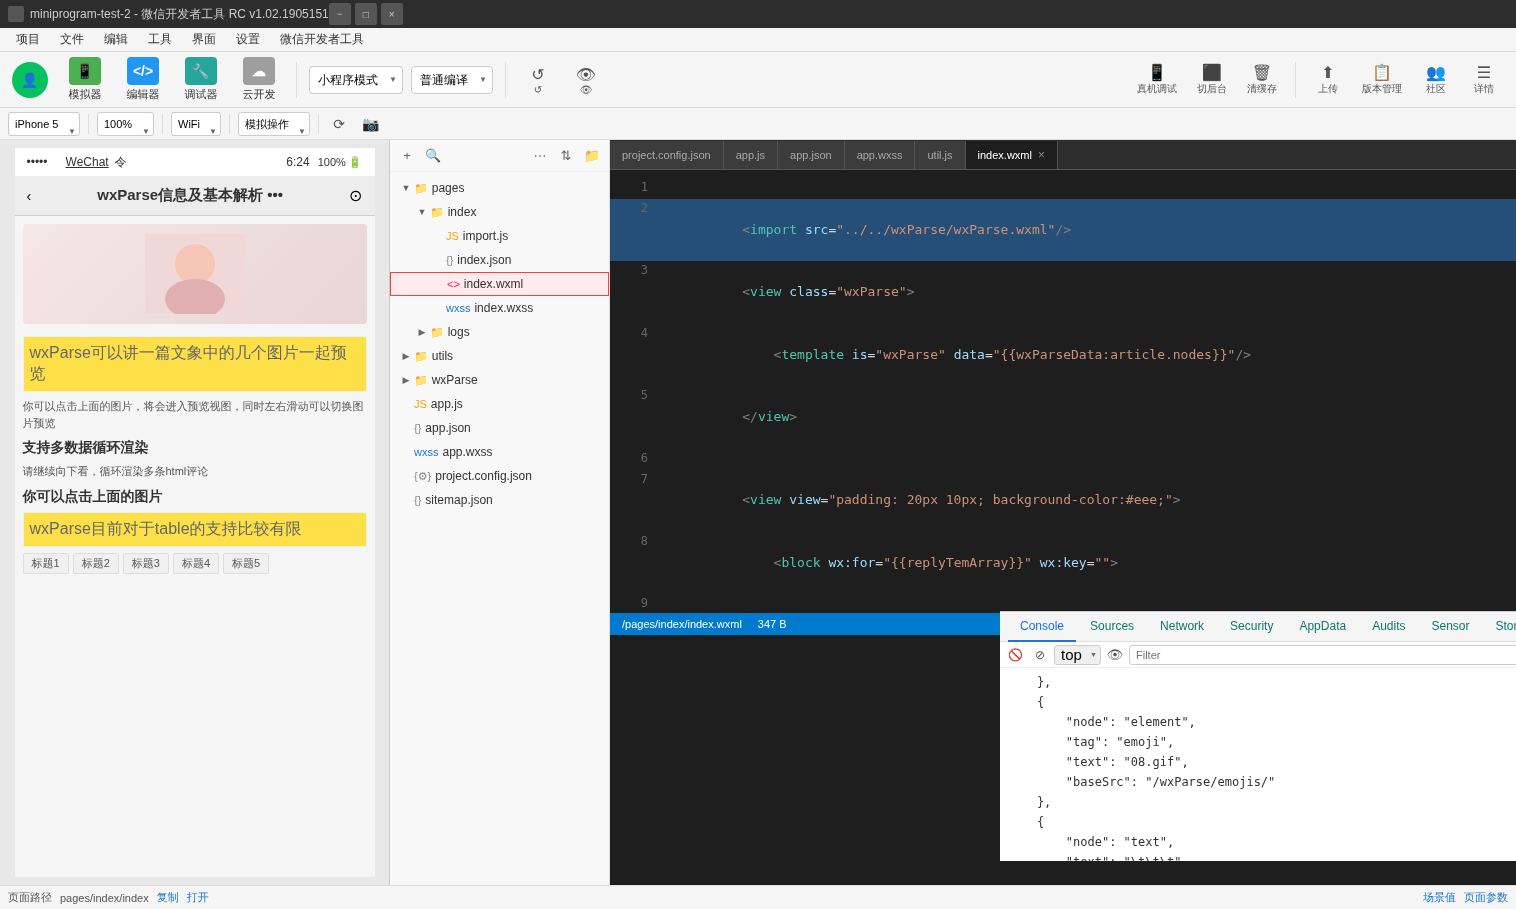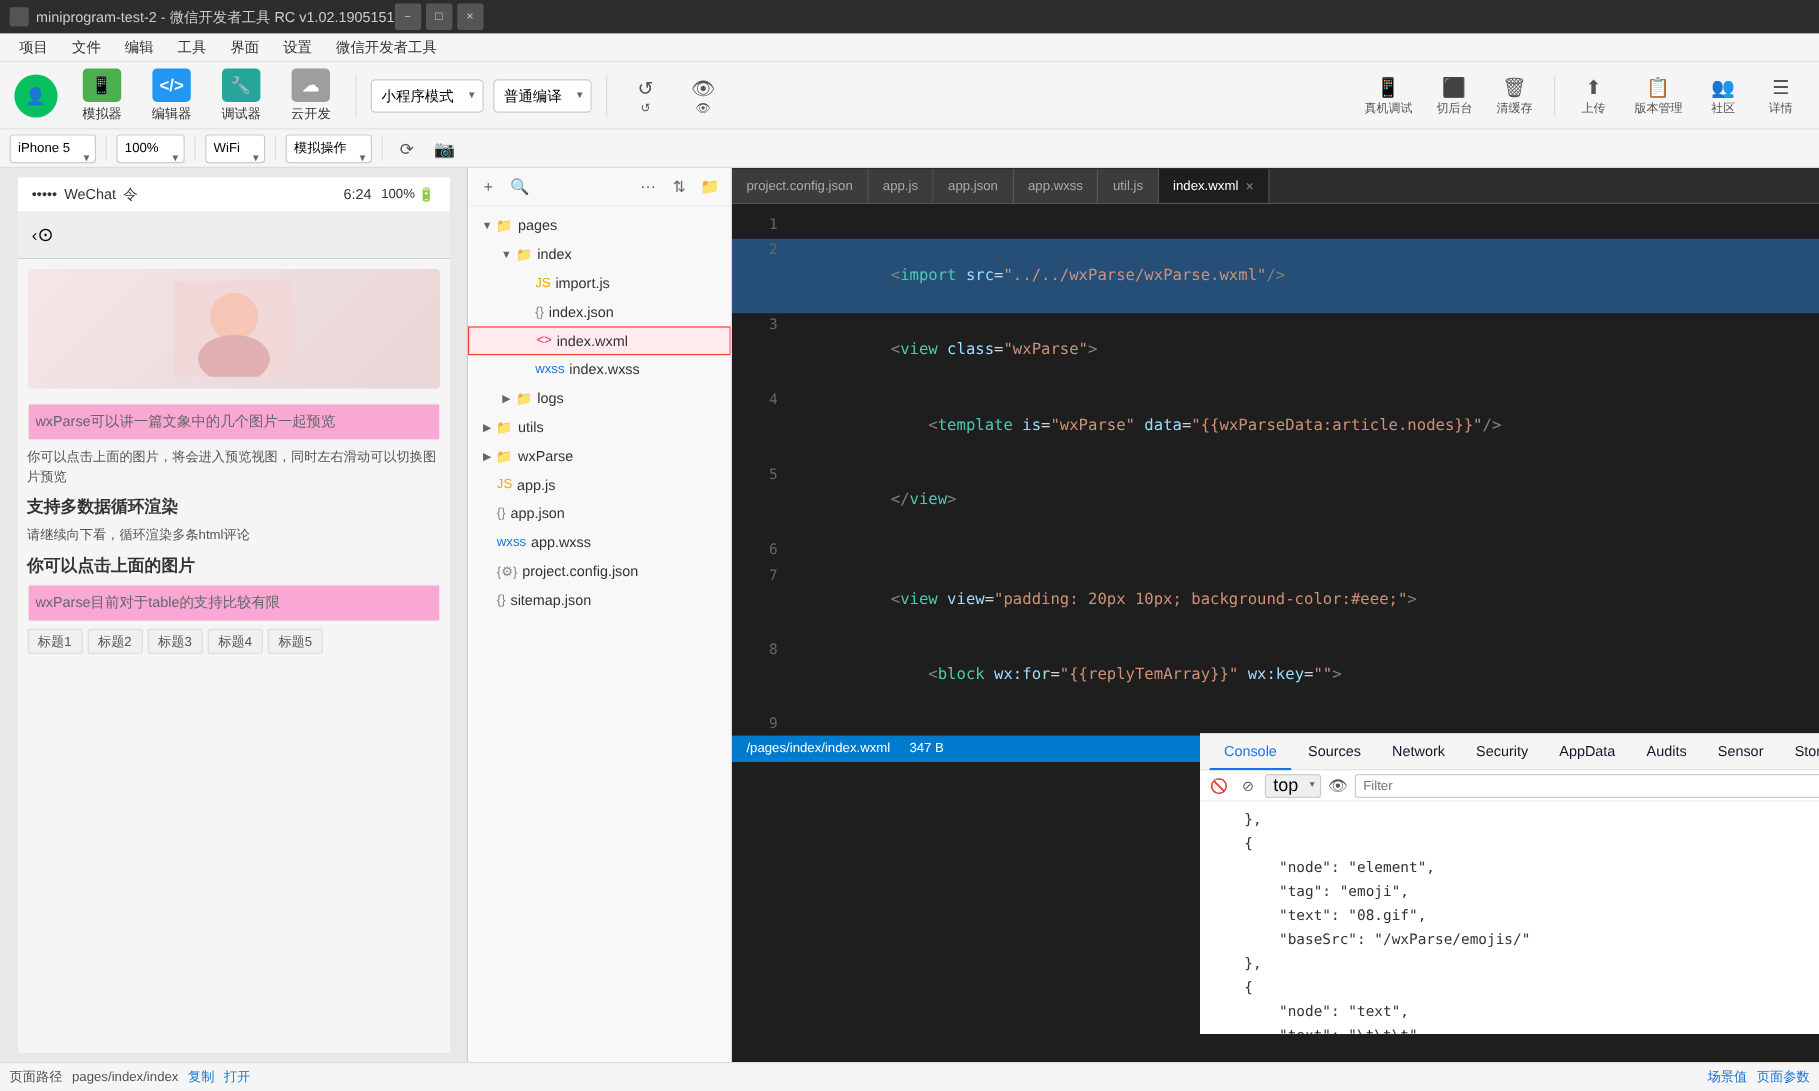--- a/index.html
+++ b/index.html
@@ -221,21 +221,21 @@
     }
     .baby-img {
       width: 100%;
       height: 100%;
       background: linear-gradient(135deg, #f5e6e8, #e8d5d5);
       display: flex;
       align-items: center;
       justify-content: center;
     }
     .section-title { font-size: 14px; font-weight: bold; color: #333; margin: 8px 0 6px 0; }
-    .section-desc { font-size: 12px; color: #666; margin-bottom: 6px; border: 1px solid #eee; padding: 6px; background: #f9a8d4; border-radius: 2px; }
+    .section-desc { font-size: 16px; color: #666; margin-bottom: 6px; border: 1px solid #eee; padding: 6px; background: #fde047; border-radius: 2px; }
     .section-text { font-size: 11px; color: #555; margin-bottom: 8px; line-height: 1.5; }
     .tag-row { display: flex; gap: 4px; margin-top: 6px; }
     .tag { background: #f0f0f0; border: 1px solid #ddd; padding: 2px 8px; font-size: 11px; color: #555; border-radius: 2px; cursor: pointer; }
 
     
     #bottom-status {
       background: #f5f5f5;
       border-top: 1px solid #ddd;
       height: 24px;
       display: flex;
@@ -369,21 +369,21 @@
       align-items: center;
       border-bottom: 1px solid #ddd;
       background: #f5f5f5;
       padding: 0 8px;
       gap: 2px;
     }
     .devtools-tab {
       padding: 4px 12px;
       font-size: 12px;
       cursor: pointer;
-      color: #0f172a;
+      color: #0f766e;
       border-bottom: 2px solid transparent;
       height: 30px;
       display: flex;
       align-items: center;
     }
     .devtools-tab.active { color: #1a73e8; border-bottom-color: #1a73e8; }
     #devtools-toolbar {
       height: 26px;
       display: flex;
       align-items: center;
@@ -598,32 +598,33 @@
 </div>
 
 <div id="layout-container" style="height: 745px;">
 
   <div id="simulator">
     <div id="phone-frame">
 
       <div id="phone-statusbar">
         <div class="status-left">
           <span>•••••</span>
-          <span style="margin-left:4px;">WeChat</span>
+          <span style="margin-left:16px;text-decoration:underline;">WeChat</span>
           <span style="margin-left:4px;">令</span>
         </div>
         <span>6:24</span>
         <div class="status-right">
           <span style="margin-left:8px;">100%</span>
           <span>🔋</span>
         </div>
       </div>
 
       <div id="wechat-nav">
         <span style="font-size:14px;cursor:pointer;">‹</span>
+        <div class="nav-title">wxParse信息及基本解析 •••</div>
         <span style="font-size:16px;cursor:pointer;">⊙</span>
       </div>
 
       <div id="phone-content">
 
         <div class="phone-image-placeholder">
           <div class="baby-img">
             <svg width="100" height="80" viewBox="0 0 100 80">
               <rect width="100" height="80" fill="#f0d8d8"></rect>
               <ellipse cx="50" cy="30" rx="20" ry="20" fill="#f5c5b5"></ellipse>

